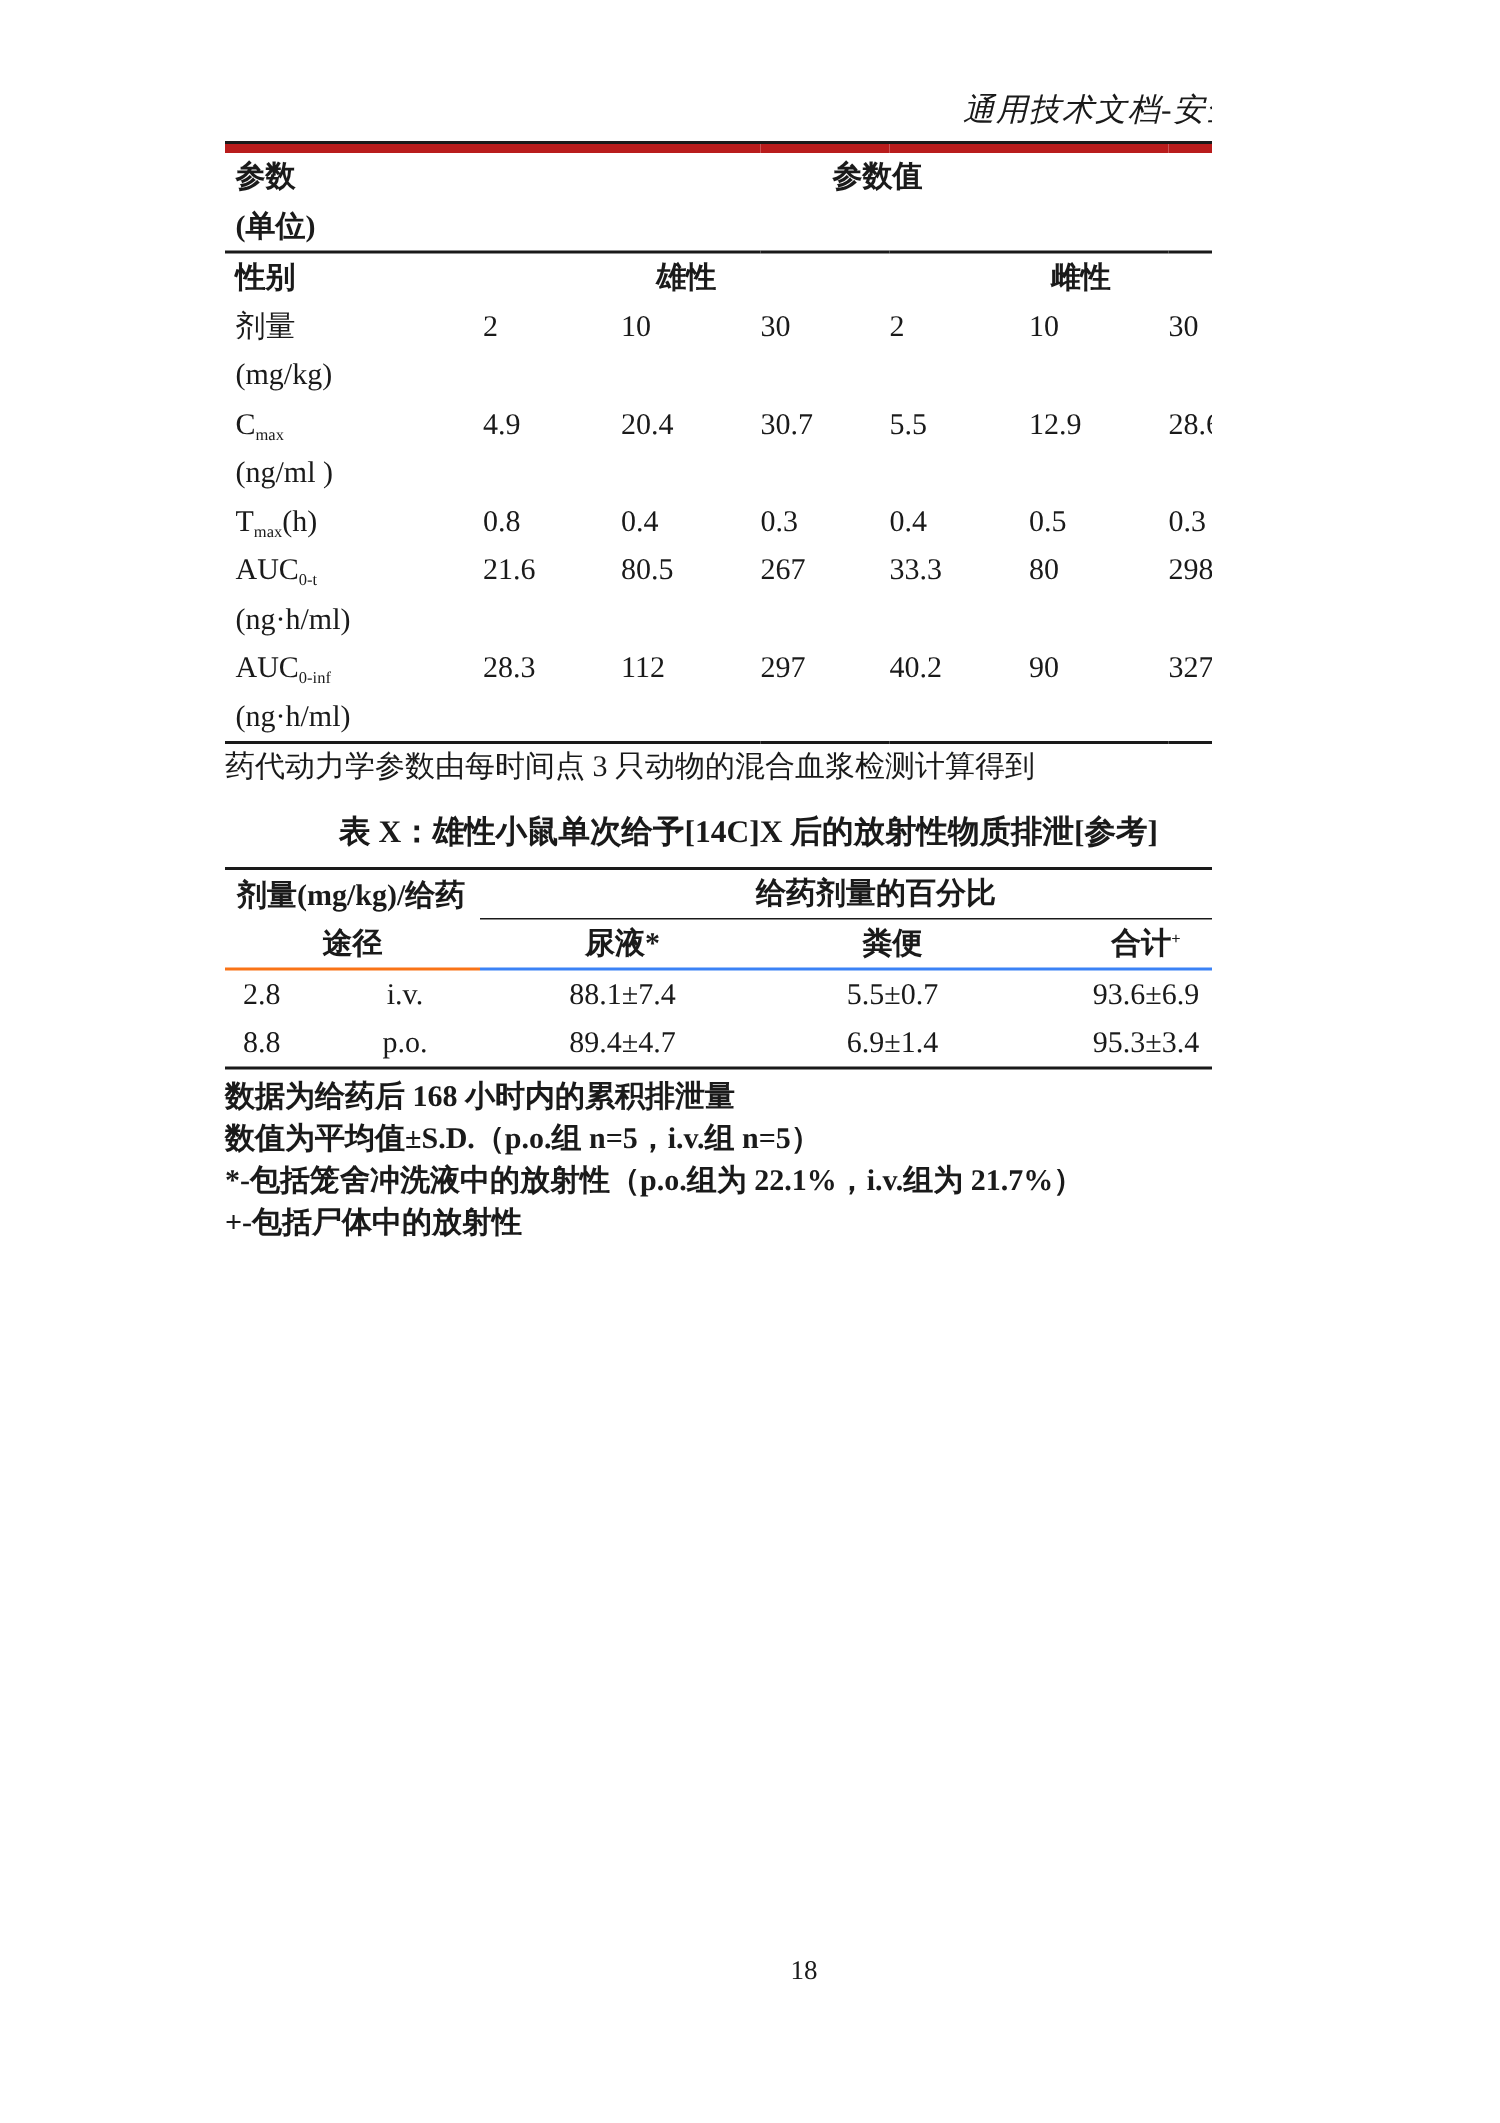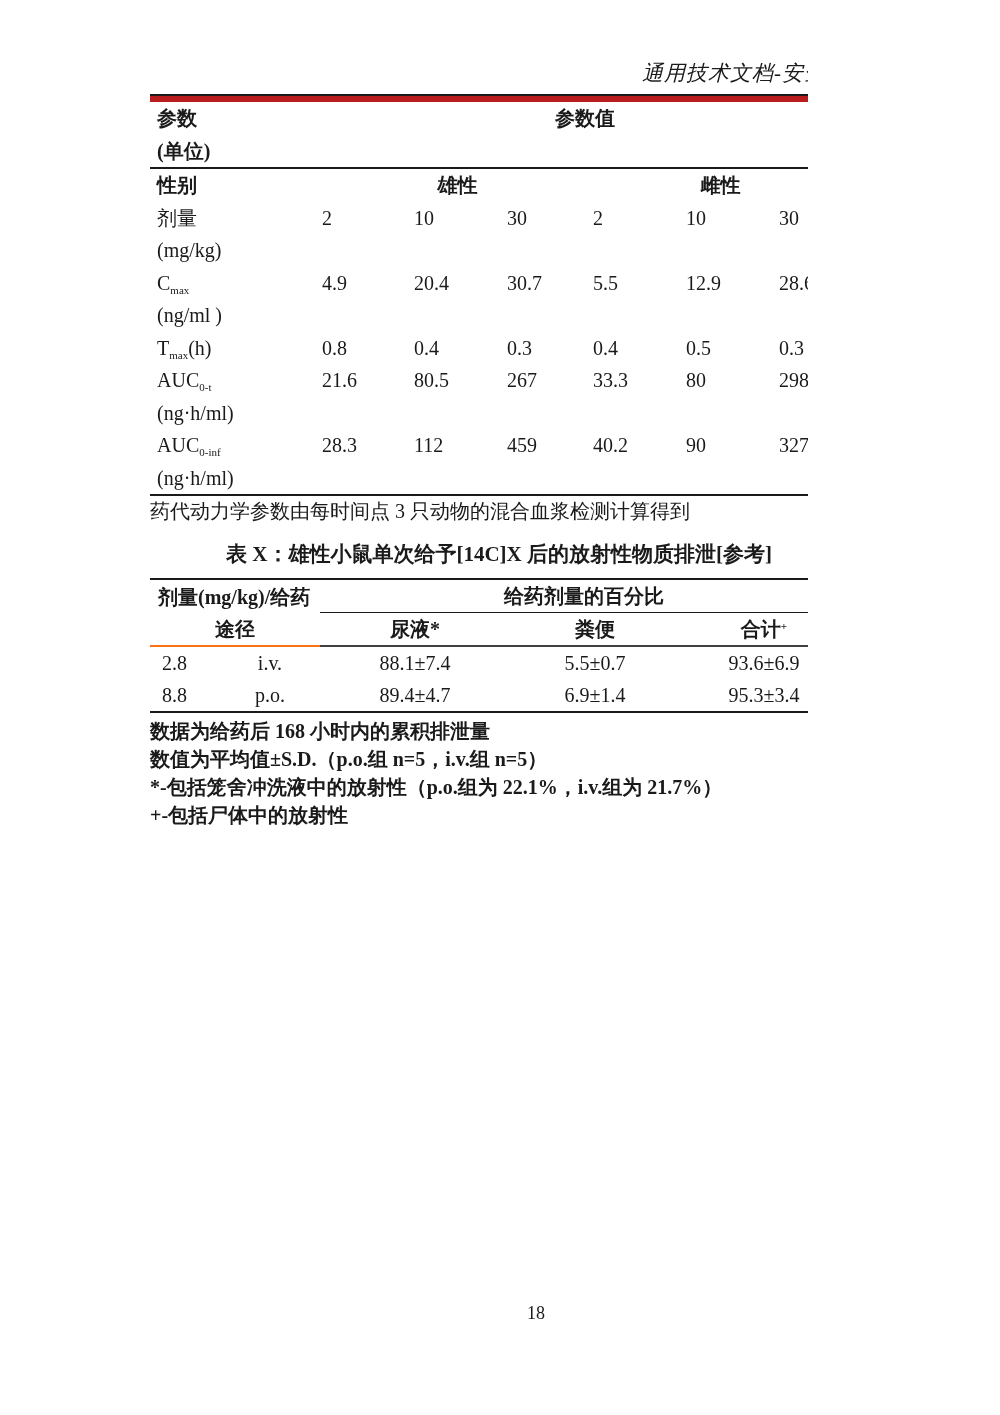--- a/index.html
+++ b/index.html
@@ -89,21 +89,21 @@
     line-height:32px;
     padding:0;
   }
   table.t2 td.dr-cell {
     text-align:center;
     border-bottom:2px solid #f97316;
     margin-left:48px;
   }
   table.t2 td.dr-cell .dr-l1 { text-align:left; padding-left:8px; }
   table.t2 td.group-cell { border-bottom:1.5px solid #1a1a1a; }
-  table.t2 tr.hdr2 td { border-bottom:2px solid #404040;margin-top:12px; }
+  table.t2 tr.hdr2 td { border-bottom:2px solid #3b82f6;margin-top:12px; }
   table.t2 td.dose-cell { text-align:left; padding-left:12px; }
 
   
   .t2-footnotes { margin-top:4px; }
   .t2-footnotes .fn { line-height:28px;font-weight:bold; }
 
   
   .page-number {
     position:absolute;
     top:1303px; left:0;
@@ -201,21 +201,21 @@
           <td>298</td>
         </tr>
 
         <tr>
           <td class="lbl">
             <div><span>AUC</span><sub class="sb">0-inf</sub><span></span></div>
             <div>(ng·h/ml)</div>
           </td>
           <td>28.3</td>
           <td>112</td>
-          <td>459</td>
+          <td>297</td>
           <td>40.2</td>
           <td>90</td>
           <td>327</td>
         </tr>
       </tbody>
     </table>
 
     <div class="t1-footnote">药代动力学参数由每时间点 3 只动物的混合血浆检测计算得到</div>
 
     <div class="tbl-title t2-title">表 X：雄性小鼠单次给予[14C]X 后的放射性物质排泄[参考]</div>

